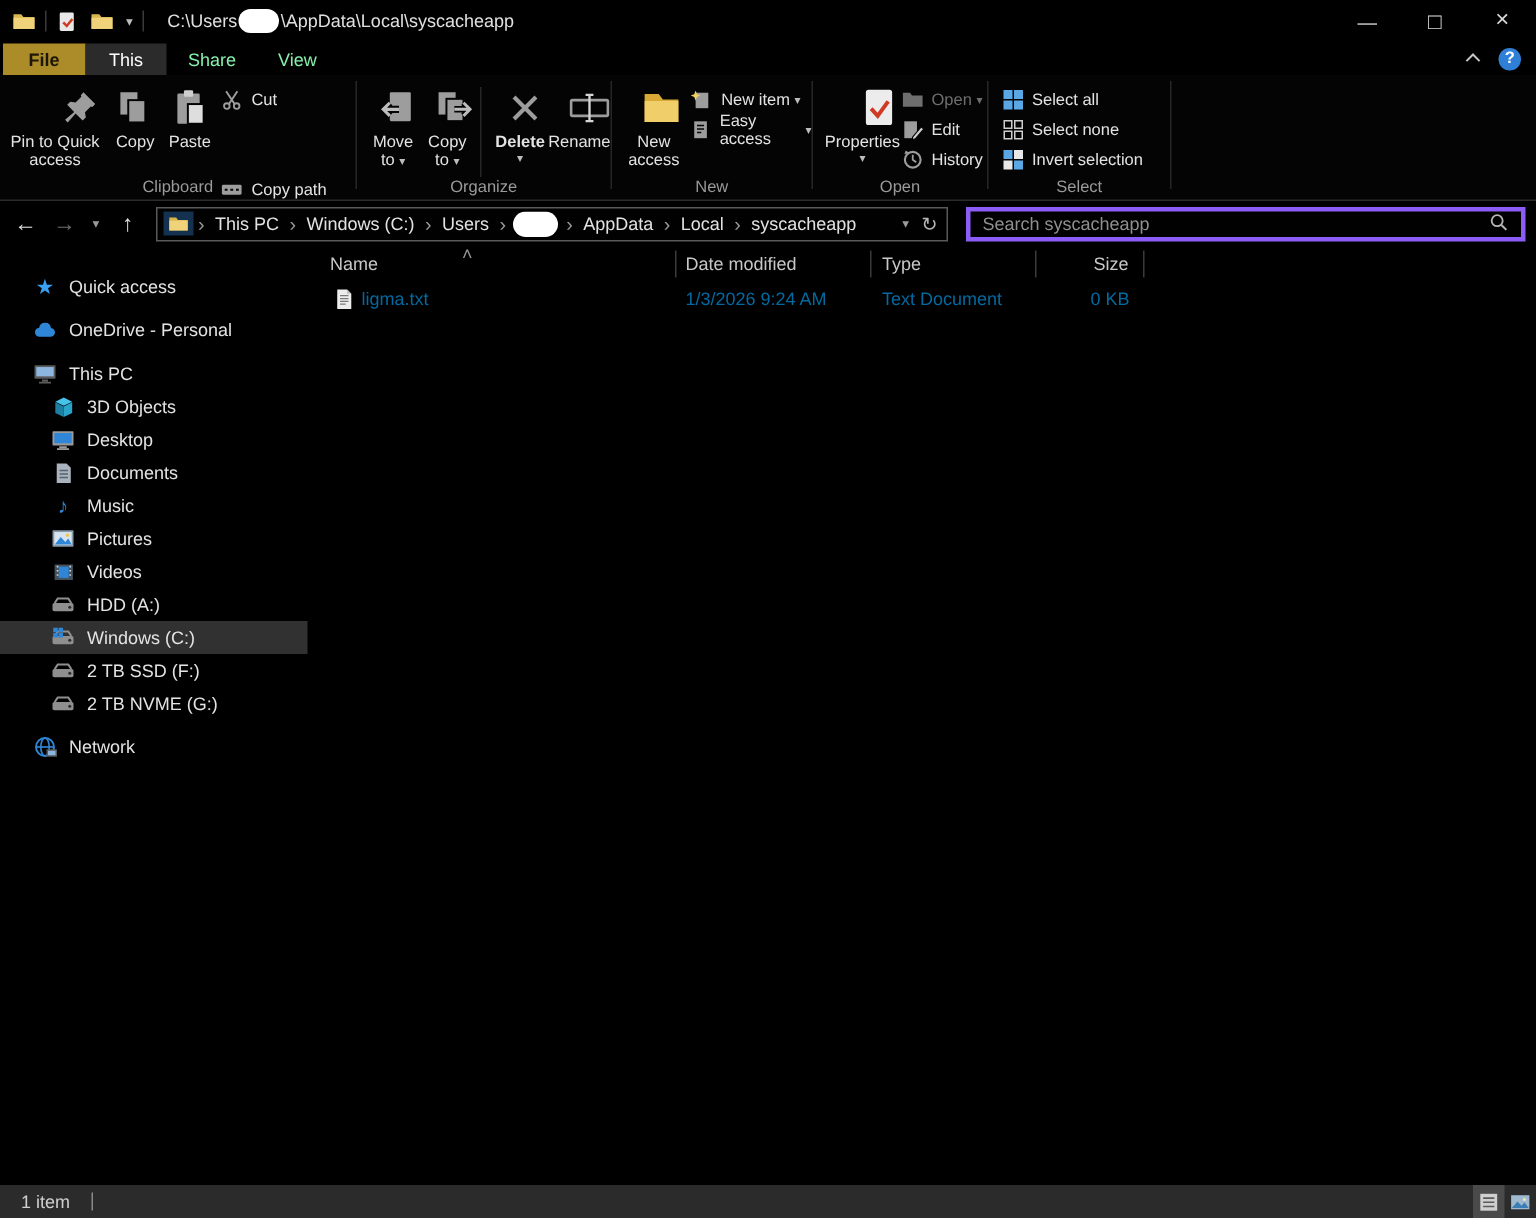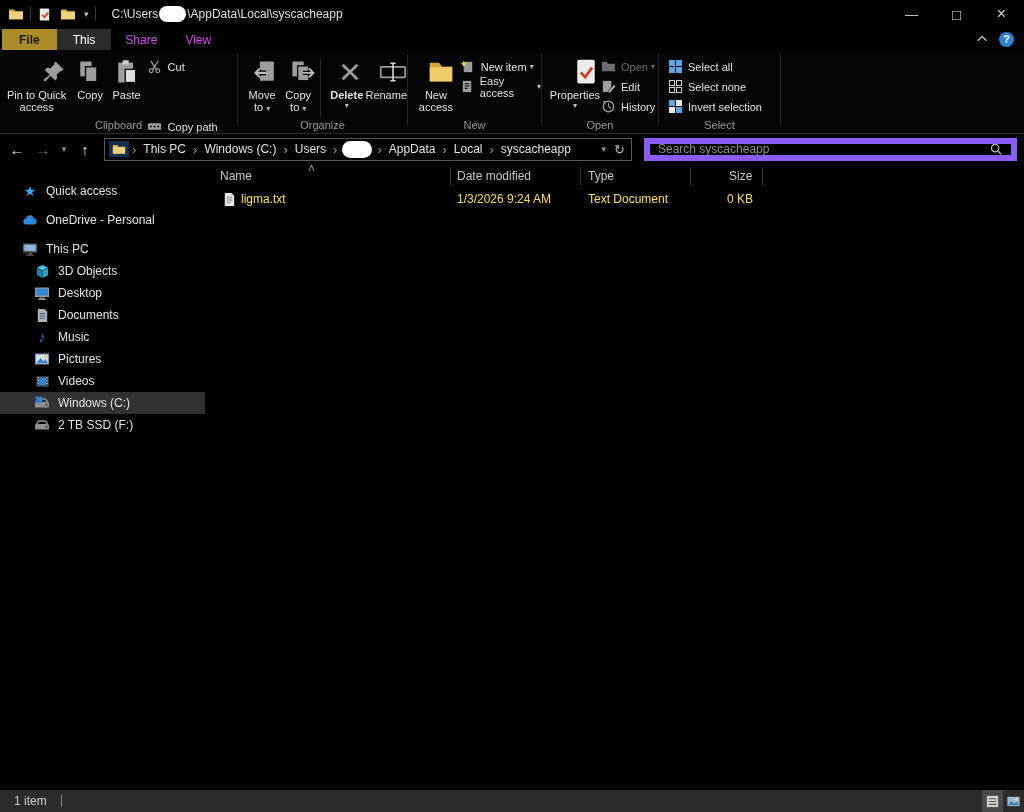--- a/index.html
+++ b/index.html
@@ -18,21 +18,21 @@
   .qat { display:flex; align-items:center; gap:8px; }
   .qat .chev { color:#bdbdbd; font-size:9px; }
   .title-text { margin-left:10px; color:#e0e0e0; display:flex; align-items:center; white-space:pre; }
   .redact { background:#fff; border-radius:9px; display:inline-block; }
   .redact.tb { width:27px; height:16px; margin:0 1px; }
   .win-controls { margin-left:auto; display:flex; height:28px; }
   .win-btn { width:45px; height:28px; display:flex; align-items:center; justify-content:center; color:#d8d8d8; font-size:13px; }
 
   
   .tabrow { position:absolute; top:28px; left:0; right:0; height:22px; background:#000; display:flex; align-items:center; }
-  .tab { padding:4px 14px 3px; color:#d946ef; display:flex; align-items:center; }
+  .tab { padding:4px 14px 3px; color:#86efac; display:flex; align-items:center; }
   .tab.file { background:#ac8c28; color:#1c1606; font-weight:bold; margin-left:2px; padding:4px 17px 3px; }
   .tab.home { background:#2b2b2b; color:#fff; padding:4px 16px 3px; }
   .tabrow-right { margin-left:auto; display:flex; align-items:center; gap:10px; padding-right:10px; }
   .help-btn { width:15px; height:15px; border-radius:50%; background:#2f7fd6; color:#fff; font-size:11px; font-weight:bold; display:flex; align-items:center; justify-content:center; }
 
   
   .ribbon { position:absolute; top:50px; left:0; right:0; height:84px; background:#040404; border-bottom:1px solid #2b2b2b; }
   .rgroup { position:absolute; top:0; height:83px; }
   .rgroup .glabel { position:absolute; bottom:2px; left:0; right:0; text-align:center; color:#9a9a9a; font-size:11px; }
   .gsep { position:absolute; top:4px; width:1px; height:72px; background:#262626; }
@@ -59,21 +59,21 @@
   .nav-chev { color:#9a9a9a; font-size:9px; width:16px; text-align:center; }
   .addressbox { margin-left:6px; width:528px; height:23px; border:1px solid #5a5a5a; background:#010101; display:flex; align-items:center; padding:0 4px; }
   .addr-folder { background:#14324f; padding:1px 3px; display:flex; align-items:center; }
   .crumbs { display:flex; align-items:center; flex:1; overflow:hidden; }
   .crumb { color:#e2e2e2; padding:0 4px; white-space:nowrap; }
   .crumb-sep { color:#9a9a9a; font-size:13px; padding:0 3px; }
   .redact.bc { width:30px; height:17px; margin:0 2px; }
   .addr-right { margin-left:auto; display:flex; align-items:center; gap:8px; padding-right:2px; }
   .addr-right .chev { color:#9a9a9a; font-size:9px; }
   .addr-right .refresh { color:#b5b5b5; font-size:13px; }
-  .searchbox { margin-left:12px; width:373px; height:23px; border:6px solid #8b5cf6; background:#010101; display:flex; align-items:center; }
+  .searchbox { margin-left:12px; width:373px; height:23px; border:3px solid #8b5cf6; background:#010101; display:flex; }
   .searchbox input { flex:1; background:transparent; border:none; outline:none; color:#bdbdbd; font-family:"Liberation Sans",sans-serif; font-size:12px; padding:0 8px; }
   .searchbox input::placeholder { color:#8f8f8f; }
   .search-icon { padding-right:8px; }
 
   
   .main { position:absolute; top:164px; left:0; right:0; bottom:22px; display:flex; background:#000; }
   .sidebar { width:205px; padding-top:16px; flex:none; }
   .side-item { height:22px; display:flex; align-items:center; color:#e3e3e3; }
   .side-item .sicon16 { width:16px; height:16px; flex:none; display:flex; align-items:center; justify-content:center; margin-right:8px; }
   .side-item.lv0 { padding-left:22px; }
@@ -84,21 +84,21 @@
   .glyph-note { color:#2f86d6; font-size:14px; }
 
   .content { flex:1; position:relative; }
   .listheader { position:relative; height:24px; display:flex; align-items:center; color:#c7c7c7; }
   .colsep { position:absolute; top:3px; width:1px; height:18px; background:#3a3a3a; }
   .col-name   { position:absolute; left:15px; }
   .col-date   { position:absolute; left:252px; }
   .col-type   { position:absolute; left:383px; }
   .col-size   { position:absolute; left:492px;margin-left:32px; }
   .sortmark { position:absolute; left:103px; top:-2px; color:#9a9a9a; }
-  .filerow { position:relative; height:22px; display:flex; align-items:center; color:#fde047; }
+  .filerow { position:relative; height:22px; display:flex; align-items:center; color:#0369a1; }
   .filerow .ficon { position:absolute; left:17px; }
   .frow-name { position:absolute; left:36px; }
   .frow-date { position:absolute; left:252px; }
   .frow-type { position:absolute; left:383px; }
   .frow-size { position:absolute; left:485px; width:63px; text-align:right; }
 
   
   .statusbar { position:absolute; left:0; right:0; bottom:0; height:22px; background:#2b2b2b; display:flex; align-items:center; color:#cfcfcf; }
   .status-count { margin-left:14px; }
   .status-div { width:1px; height:12px; background:#8a8a8a; margin-left:14px; }
@@ -635,35 +635,59 @@
         <span>Pictures</span>
       </div>
       <div class="side-item lv1">
         <span class="sicon16">
             <svg width="15" height="15">
               <use href="#i-film"></use>
             </svg>
           </span>
         <span>Videos</span>
       </div>
+      <div class="side-item lv1">
+        <span class="sicon16">
+            <svg width="16" height="16">
+              <use href="#i-drive"></use>
+            </svg>
+          </span>
+        <span>HDD (A:)</span>
+      </div>
       <div class="side-item lv1 selected">
         <span class="sicon16">
             <svg width="16" height="16">
               <use href="#i-drivewin"></use>
             </svg>
           </span>
         <span>Windows (C:)</span>
       </div>
       <div class="side-item lv1">
         <span class="sicon16">
             <svg width="16" height="16">
               <use href="#i-drive"></use>
             </svg>
           </span>
         <span>2 TB SSD (F:)</span>
+      </div>
+      <div class="side-item lv1">
+        <span class="sicon16">
+            <svg width="16" height="16">
+              <use href="#i-drive"></use>
+            </svg>
+          </span>
+        <span>2 TB NVME (G:)</span>
+      </div>
+      <div class="side-item lv0 gap">
+        <span class="sicon16">
+            <svg width="16" height="16">
+              <use href="#i-network"></use>
+            </svg>
+          </span>
+        <span>Network</span>
       </div>
     </div>
 
     <div class="content">
       <div class="listheader">
         <span class="sortmark">˄</span>
         <span class="col-name">Name</span>
         <span class="col-date">Date modified</span>
         <span class="col-type">Type</span>
         <span class="col-size">Size</span>

